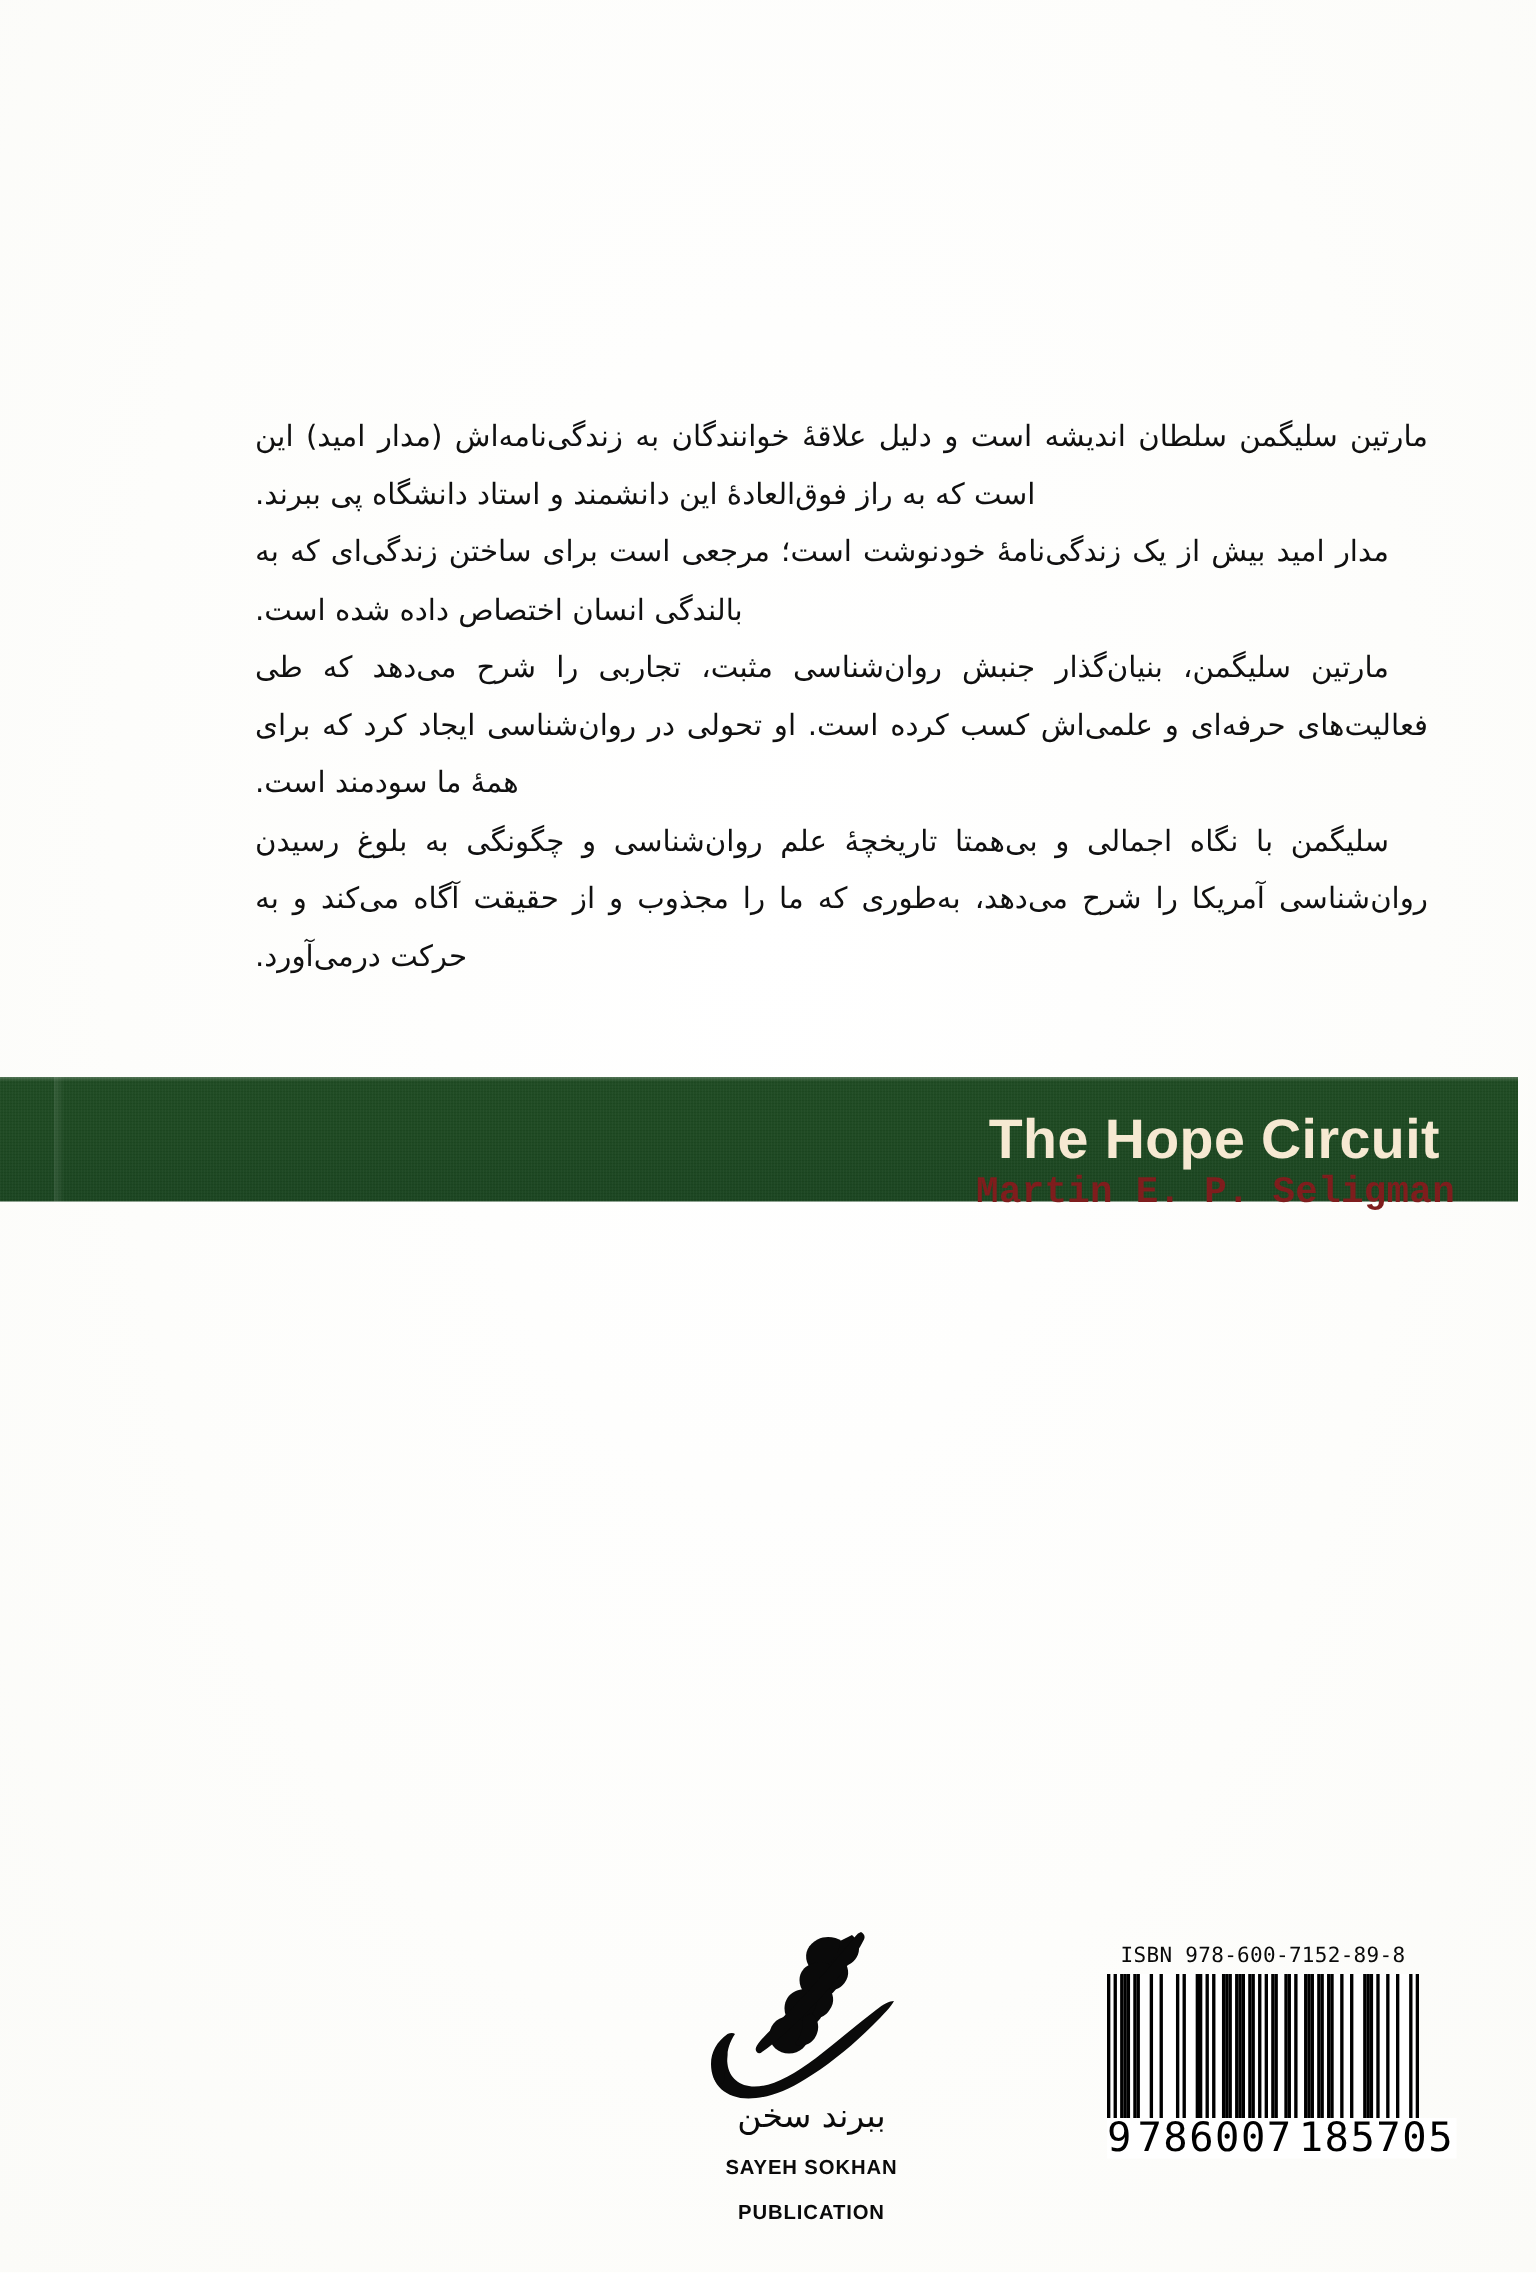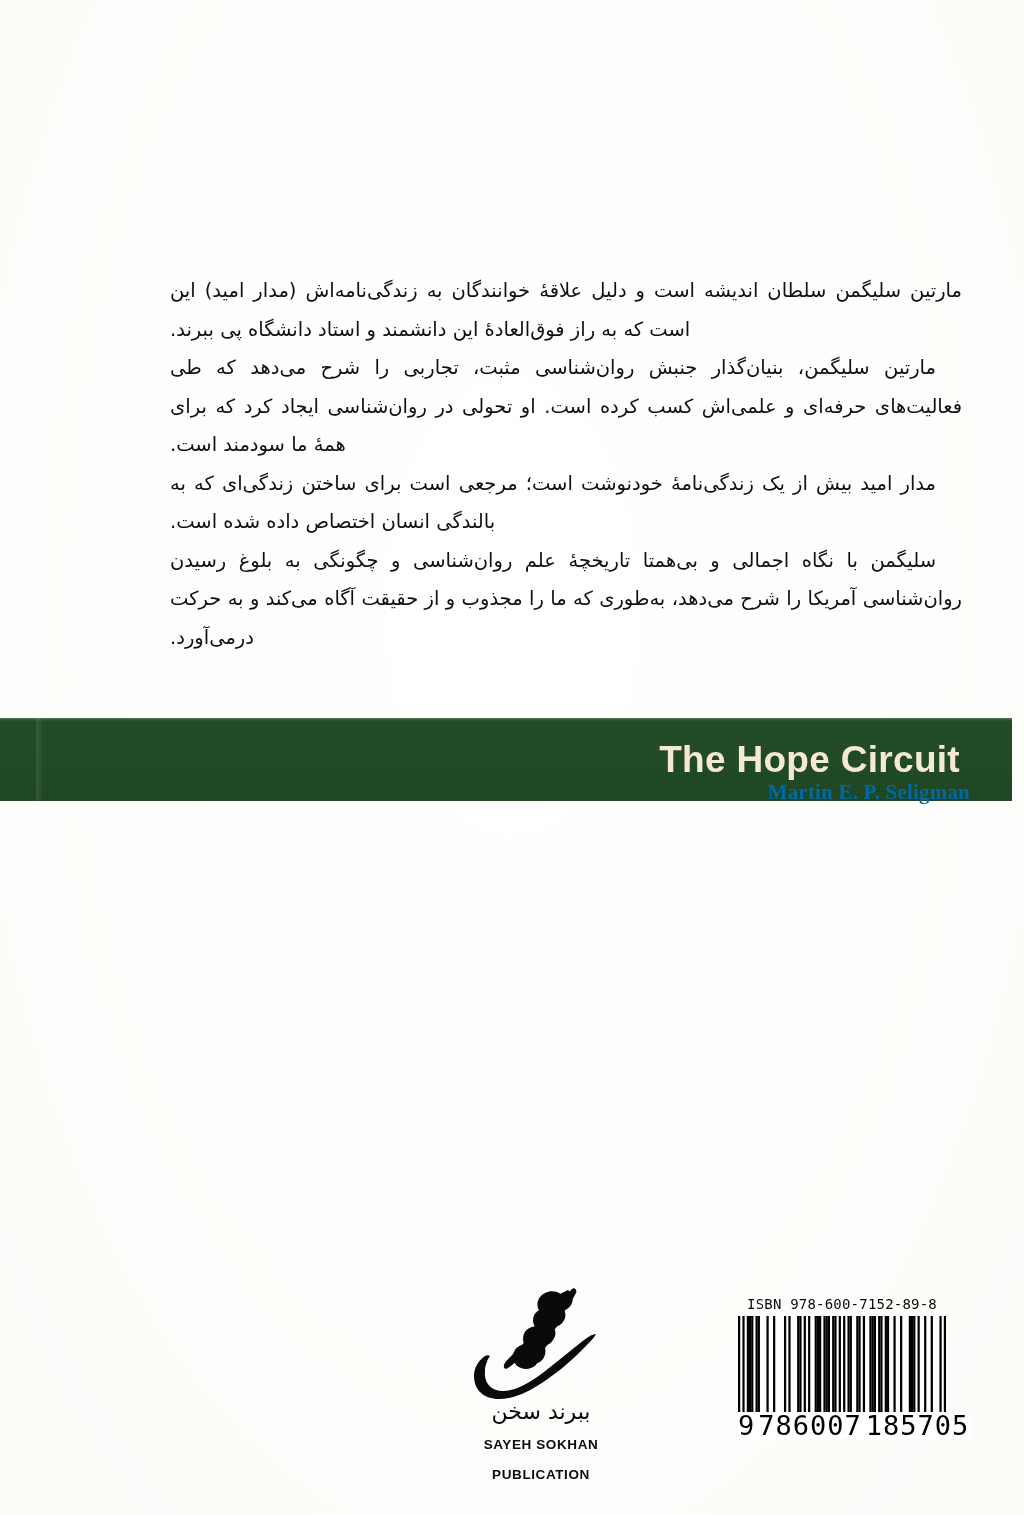--- a/index.html
+++ b/index.html
@@ -24,21 +24,21 @@
     inset: 0;
     background:
       radial-gradient(ellipse at 50% 40%, #ffffff 0%, #fdfdfb 60%, #fbfbf8 100%);
     pointer-events: none;
   }
 
   
   .blurb {
     position: absolute;
     top: 272px;
-    right: 62px;
+    right: 72px;
     left: 170px;
     direction: rtl;
     text-align: justify;
     text-align-last: left;
     font-family: "DejaVu Sans", sans-serif;
     font-size: 19.5px;
     line-height: 38.5px;
     color: #101010;
     letter-spacing: 0px;
   }
@@ -86,24 +86,24 @@
     color: #f6e9d2;
     letter-spacing: 0.3px;
     white-space: nowrap;
   }
 
   
   .author {
     position: absolute;
     right: 54px;
     top: 780px;
-    font-family: Liberation Serif, serif;
+    font-family: Liberation Mono, monospace;
     font-weight: bold;
-    font-size: 21px;
-    color: #0369a1;
+    font-size: 25px;
+    color: #7f1d1d;
     letter-spacing: 0.2px;
     white-space: nowrap;
   }
 
   
   .publisher {
     position: absolute;
     left: 441px;
     top: 1286px;
     width: 200px;
@@ -174,22 +174,22 @@
 </style>
 </head>
 <body>
 
 <div class="page">
 
   <div class="paper-tint"></div>
 
   <div class="blurb">
     <p>مارتین سلیگمن سلطان اندیشه است و دلیل علاقهٔ خوانندگان به زندگی‌نامه‌اش (مدار امید) این است که به راز فوق‌العادهٔ این دانشمند و استاد دانشگاه پی ببرند.</p>
+    <p>مدار امید بیش از یک زندگی‌نامهٔ خودنوشت است؛ مرجعی است برای ساختن زندگی‌ای که به بالندگی انسان اختصاص داده شده است.</p>
     <p>مارتین سلیگمن، بنیان‌گذار جنبش روان‌شناسی مثبت، تجاربی را شرح می‌دهد که طی فعالیت‌های حرفه‌ای و علمی‌اش کسب کرده است. او تحولی در روان‌شناسی ایجاد کرد که برای همهٔ ما سودمند است.</p>
-    <p>مدار امید بیش از یک زندگی‌نامهٔ خودنوشت است؛ مرجعی است برای ساختن زندگی‌ای که به بالندگی انسان اختصاص داده شده است.</p>
     <p>سلیگمن با نگاه اجمالی و بی‌همتا تاریخچهٔ علم روان‌شناسی و چگونگی به بلوغ رسیدن روان‌شناسی آمریکا را شرح می‌دهد، به‌طوری که ما را مجذوب و از حقیقت آگاه می‌کند و به حرکت درمی‌آورد.</p>
   </div>
 
   <div class="banner">
     <div class="banner-top-sheen"></div>
     <div class="banner-fold"></div>
     <div class="banner-title">The Hope Circuit</div>
   </div>
 
   <div class="author">Martin E. P. Seligman</div>

